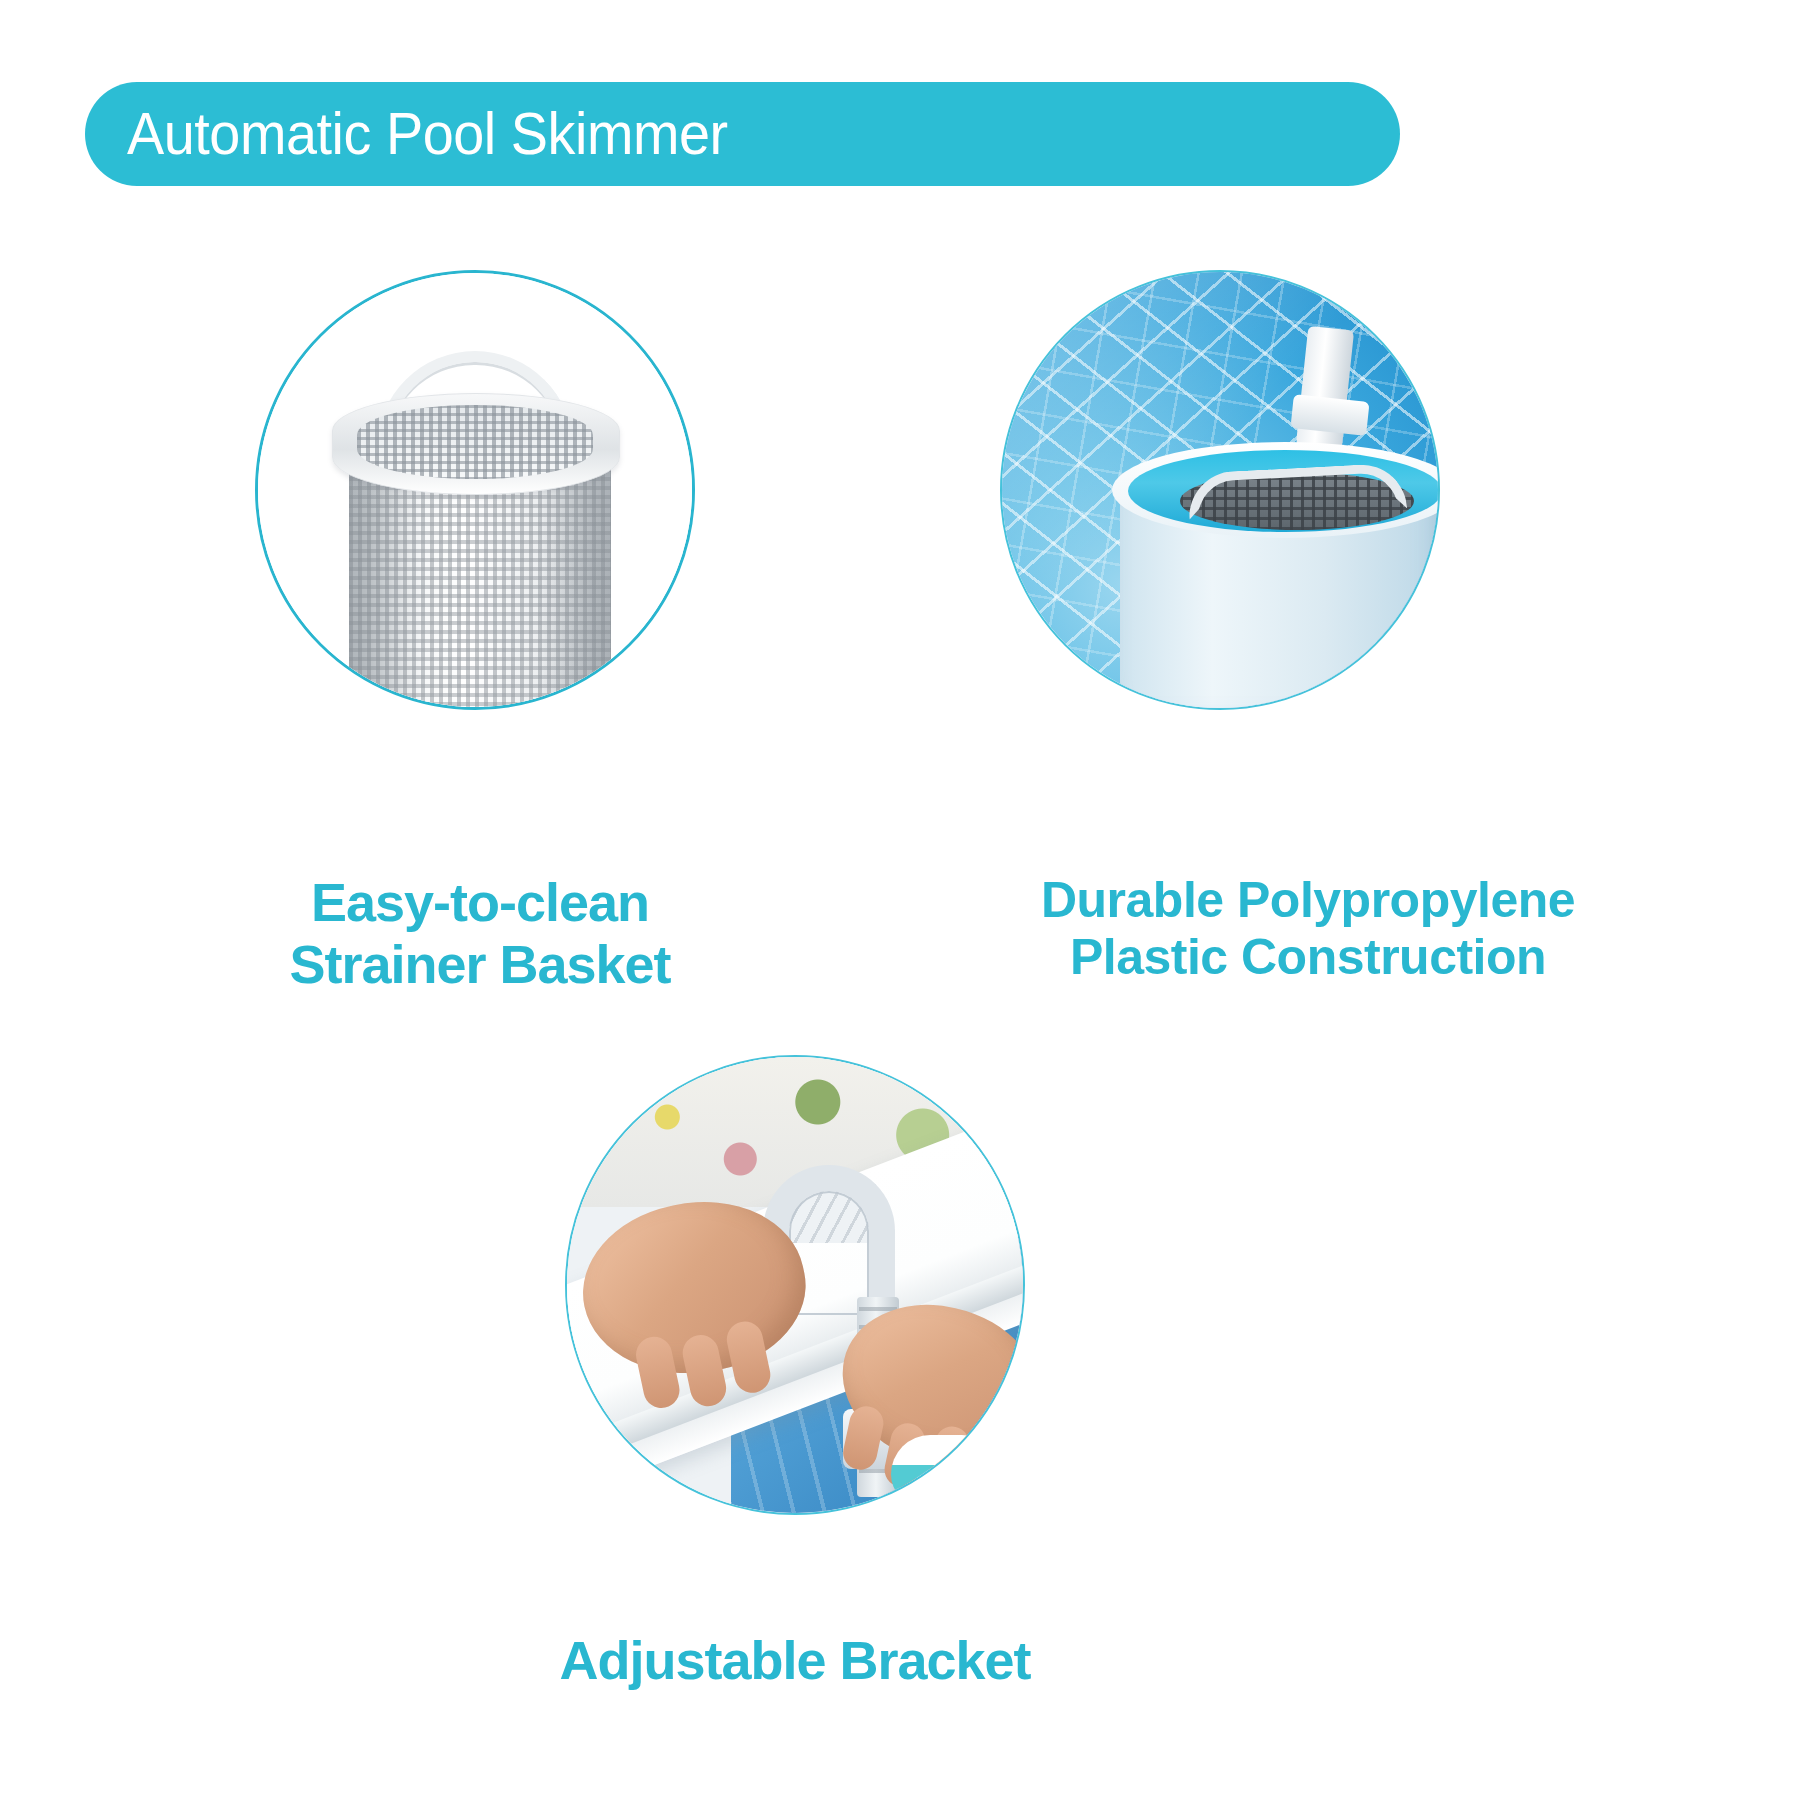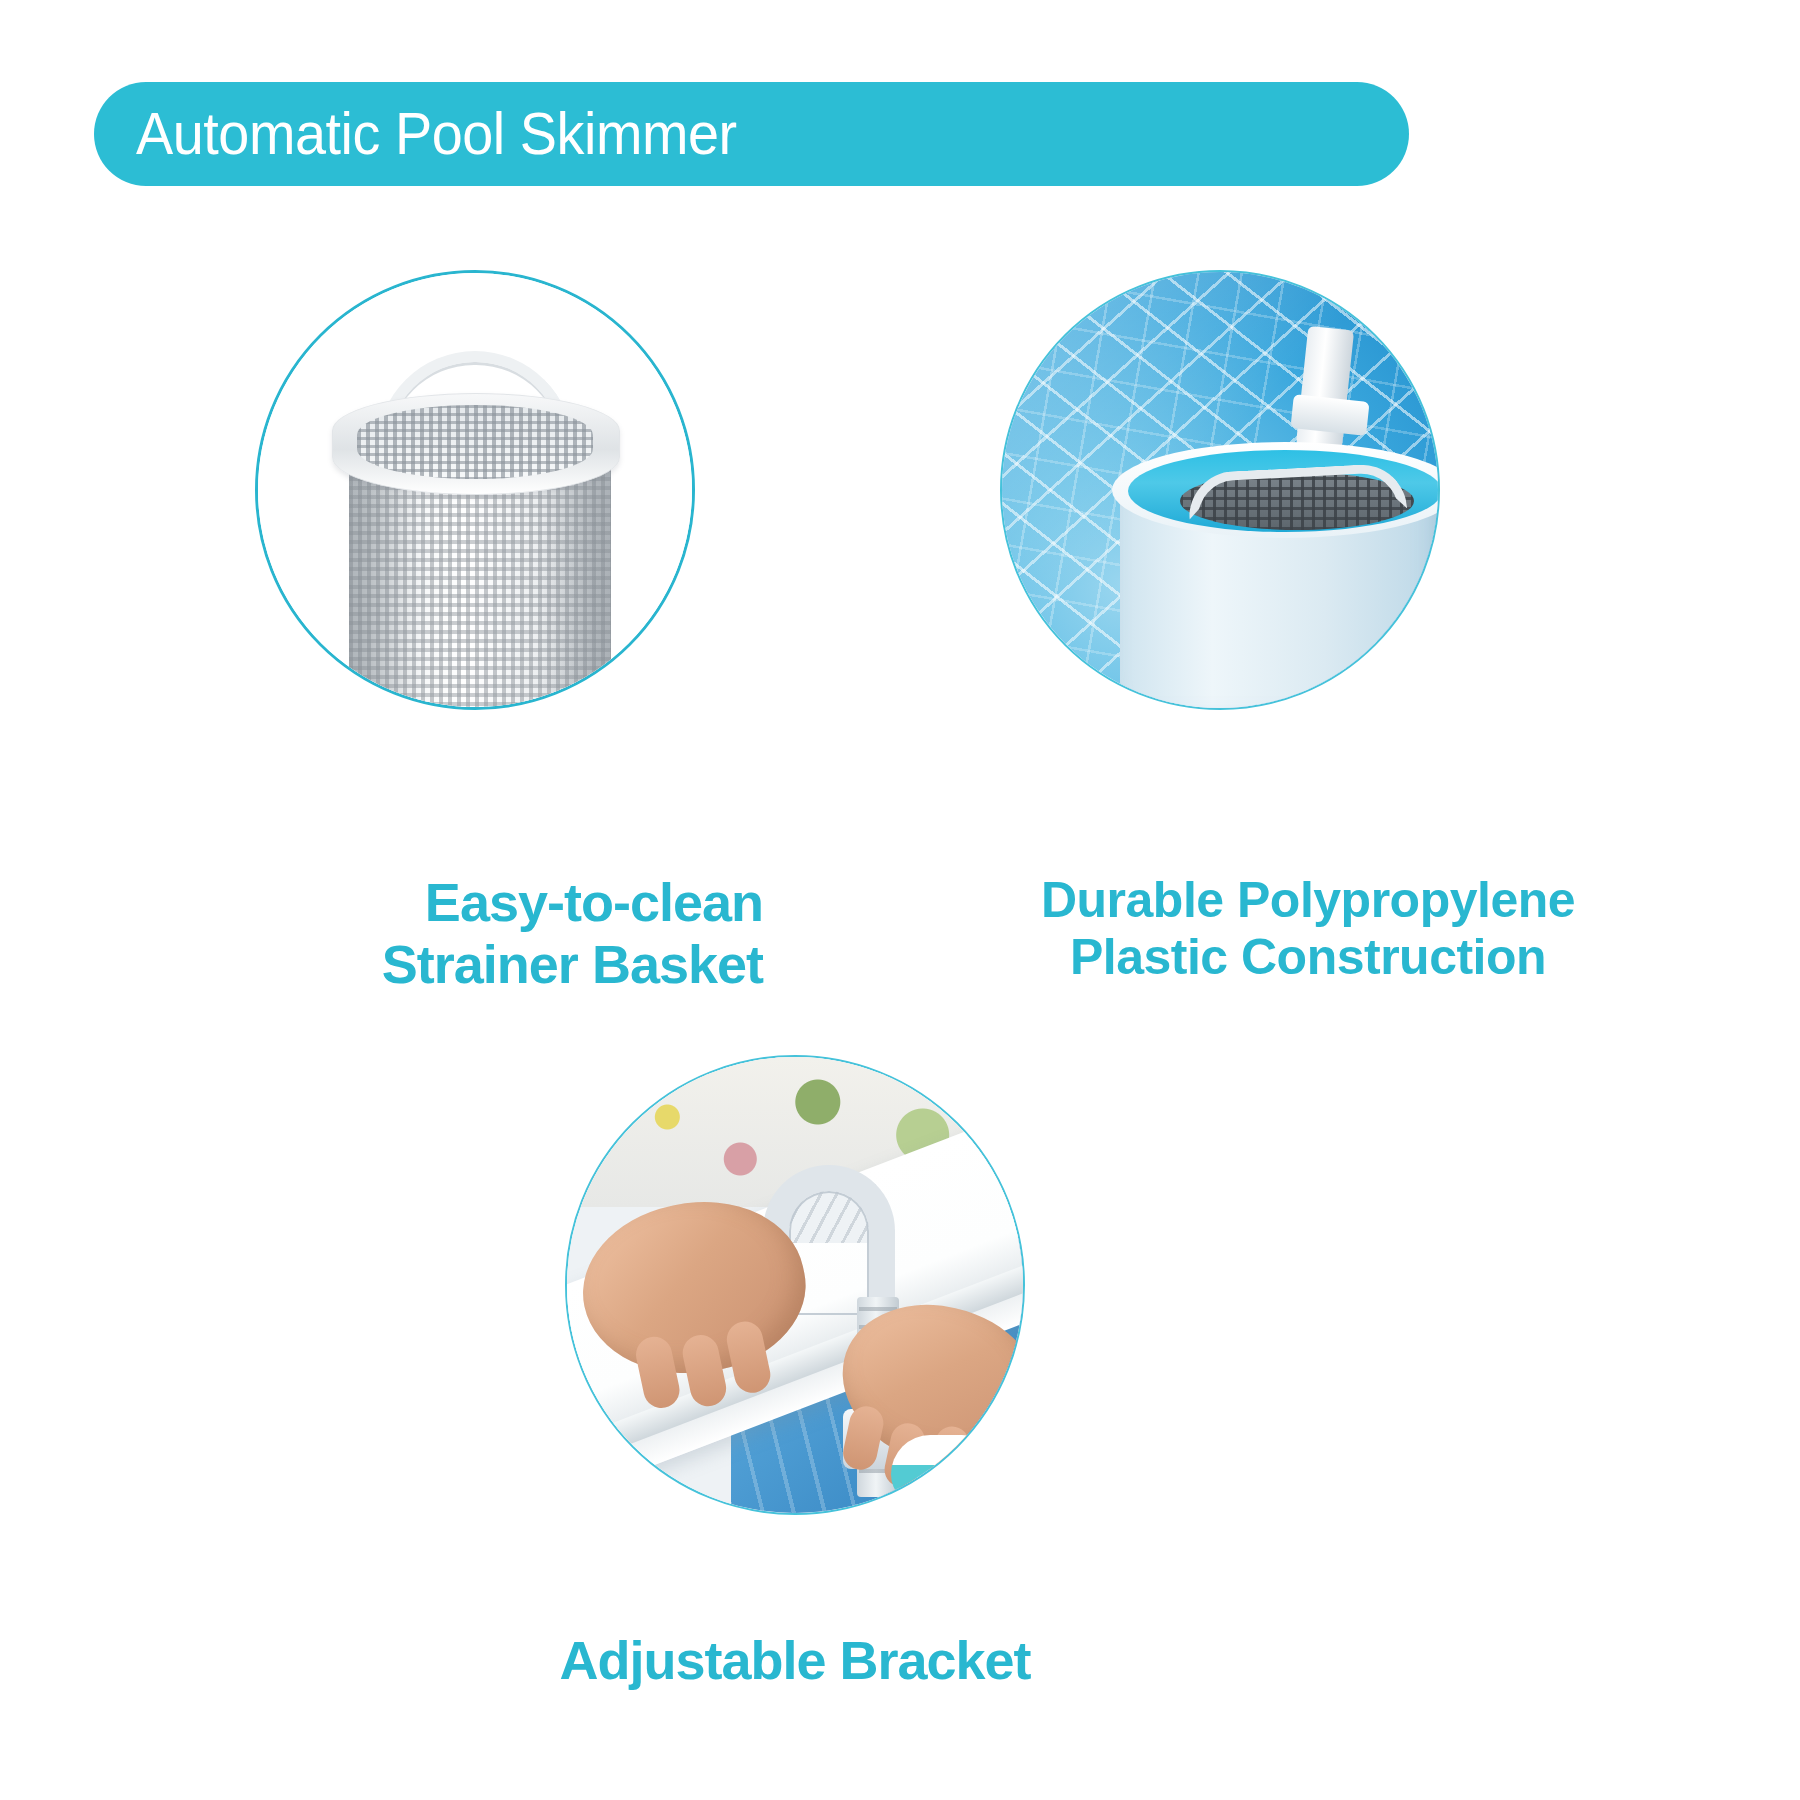--- a/index.html
+++ b/index.html
@@ -7,21 +7,21 @@
     width:1800px;height:1800px;
     background:#ffffff;
     font-family:"Liberation Sans","DejaVu Sans",sans-serif;
     overflow:hidden;
     position:relative;
   }
 
   
   .header-bar{
     position:absolute;
-    left:94px;top:82px;
+    left:85px;top:82px;
     width:1315px;height:104px;
     background:#2cbdd4;
     border-radius:52px;
     display:flex;align-items:center;
     box-sizing:border-box;
     padding-left:42px;
   }
   .header-title{
     color:#ffffff;
     font-size:60px;
@@ -72,22 +72,22 @@
     text-align:center;
     color:#29b7d0;
     font-weight:700;
     line-height:1.14;
     white-space:pre-line;
   }
 
   
   #feature-1 .circle{left:255px;top:270px;width:440px;height:440px;}
   #cap-1{
-    left:163px;top:872px;width:600px;
-    font-size:54px;letter-spacing:-1px;text-align:right;
+    left:180px;top:872px;width:600px;
+    font-size:54px;letter-spacing:-1px;
   }
 
   
   .basket-wrap{
     position:absolute;left:0;top:0;width:100%;height:100%;
     background:#ffffff;
   }
   .basket-body{
     position:absolute;left:50%;top:150px;
     width:262px;height:330px;

